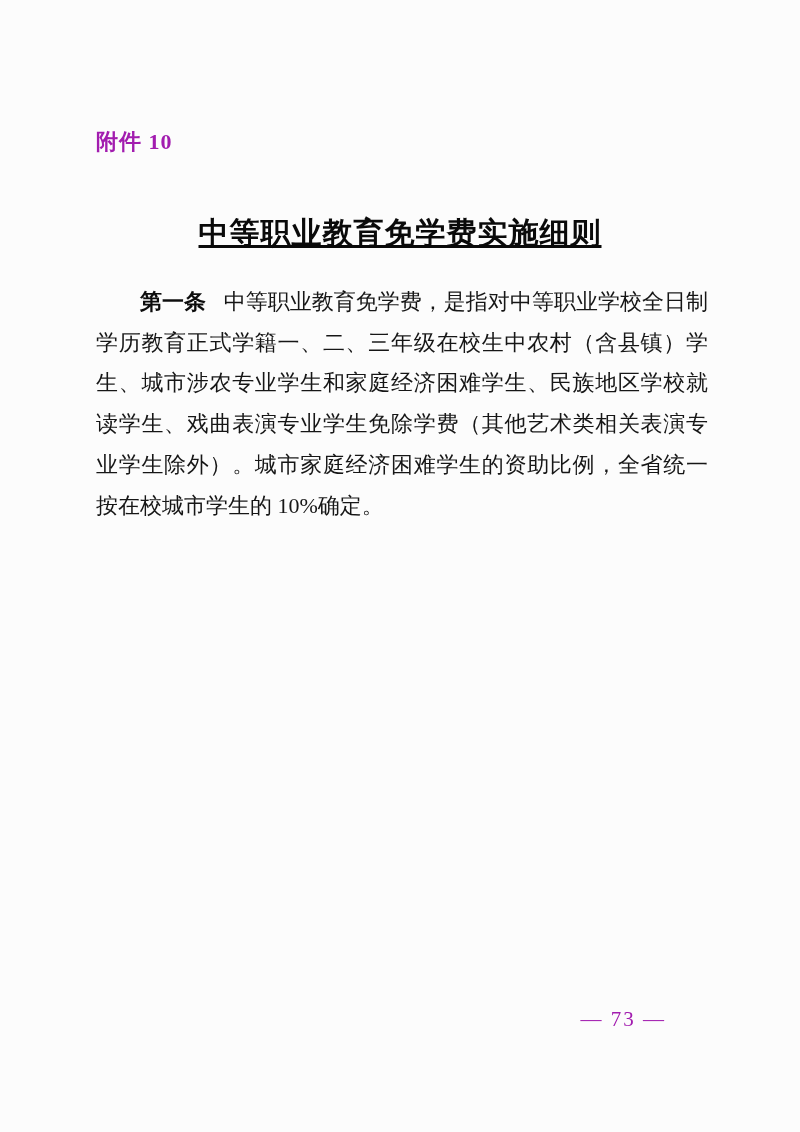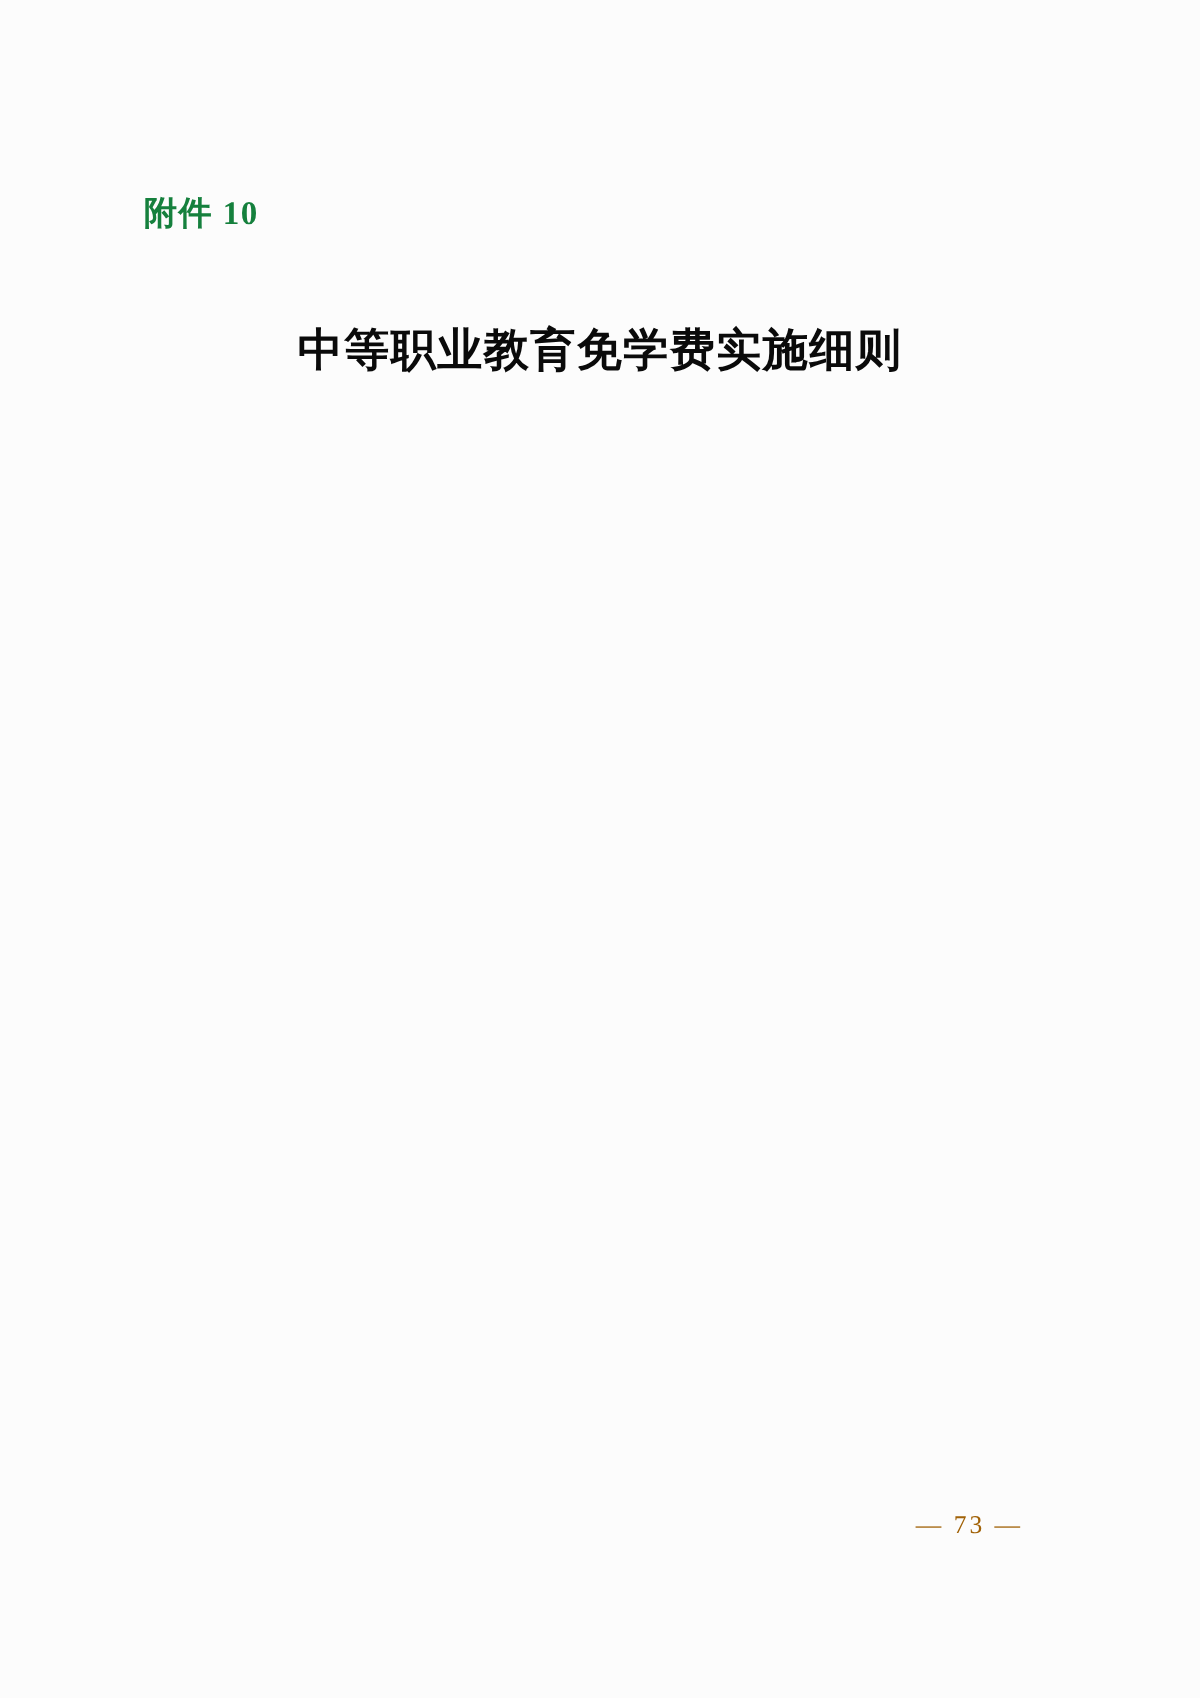--- a/index.html
+++ b/index.html
@@ -17,33 +17,34 @@
     font-family: "Liberation Serif", "DejaVu Serif", serif;
     color: #161616;
   }
   .attachment-label {
     position: absolute;
     left: 96px;
     top: 127px;
     font-size: 22px;
     font-weight: bold;
     letter-spacing: 1px;
-    color: #15803d;
+    color: #a21caf;
   }
   .doc-title {
     position: absolute;
     left: 0;
     right: 0;
     top: 213px;
     margin: 0;
     text-align: center;
     font-size: 30px;
     font-weight: bold;
     letter-spacing: 1px;
     color: #0a0a0a;
+    text-decoration: underline;
   }
   .doc-body {
     position: absolute;
     left: 96px;
     top: 282px;
     width: 612px;
     font-size: 22px;
     line-height: 40.7px;
     text-align: justify;
     text-justify: inter-character;
@@ -55,37 +56,38 @@
     text-indent: 2em;
   }
   .article-heading {
     font-weight: bold;
     margin-right: 0.8em;
     color: #0d0d0d;
   }
   .page-number {
     position: absolute;
     top: 1007px;
-    right: 118px;
-    font-size: 17px;
+    right: 134px;
+    font-size: 21px;
     letter-spacing: 2px;
-    color: #a16207;
+    color: #a21caf;
   }
 </style>
 </head>
 <body>
 
 <div class="page">
 
   <div class="attachment-label">附件 10</div>
 
   <h1 class="doc-title">中等职业教育免学费实施细则</h1>
 
   <div class="doc-body">
 
+    <p><span class="article-heading">第一条</span><span>中等职业教育免学费，是指对中等职业学校全日制学历教育正式学籍一、二、三年级在校生中农村（含县镇）学生、城市涉农专业学生和家庭经济困难学生、民族地区学校就读学生、戏曲表演专业学生免除学费（其他艺术类相关表演专业学生除外）。城市家庭经济困难学生的资助比例，全省统一按在校城市学生的 10%确定。</span></p>
 
 
 
 
   </div>
 
   <div class="page-number">— 73 —</div>
 
 </div>
 

